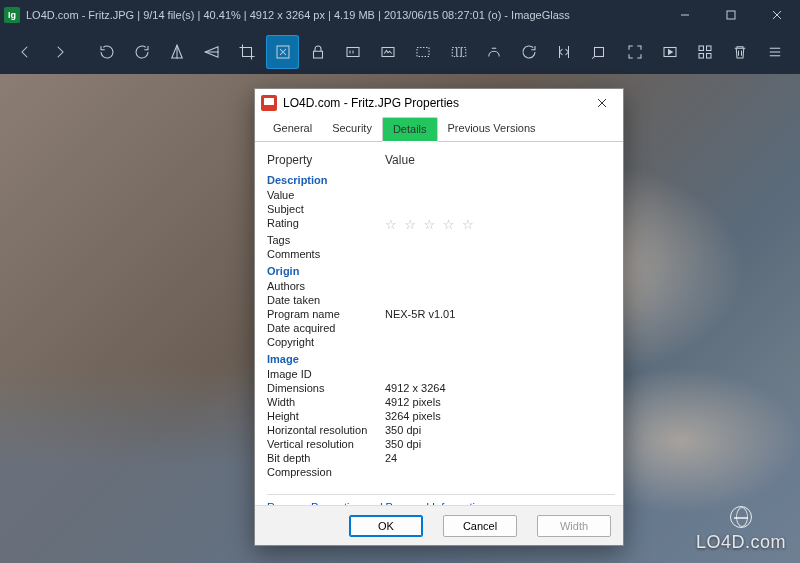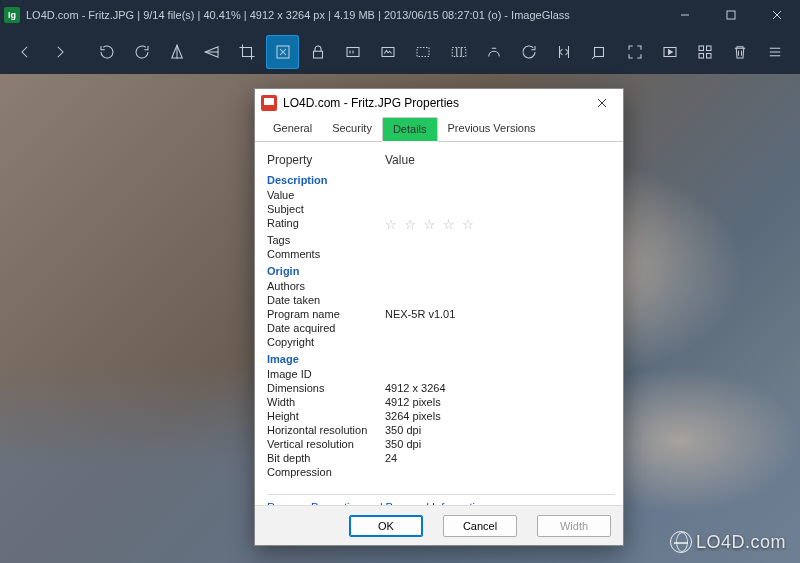--- a/index.html
+++ b/index.html
@@ -19,21 +19,21 @@
 .menu-btn { margin-left:auto; }
 
 .canvas { position:absolute; top:74px; left:0; right:0; bottom:0; background: linear-gradient(135deg,#8b7d73 0%,#6b5f55 40%,#5a6a7a 70%,#7d8a95 100%); }
 .canvas::before { content:""; position:absolute; inset:0; background:
   radial-gradient(ellipse 280px 180px at 72% 40%, rgba(220,200,180,.7), transparent 60%),
   radial-gradient(ellipse 120px 90px at 55% 32%, rgba(60,45,40,.8), transparent 65%),
   radial-gradient(ellipse 200px 120px at 85% 75%, rgba(210,190,170,.6), transparent 60%),
   linear-gradient(180deg, transparent 60%, rgba(100,120,145,.6) 80%);
 }
 
-.watermark { position:absolute; right:14px; bottom:10px; color:rgba(255,255,255,.85); font-size:18px; font-weight:300; letter-spacing:.5px; text-shadow:0 1px 3px rgba(0,0,0,.6); display:flex; align-items:center; gap:4px;}
+.watermark { position:absolute; right:14px; bottom:10px; color:rgba(255,255,255,.85); font-size:18px; font-weight:300; letter-spacing:.5px; text-shadow:0 1px 3px rgba(0,0,0,.6); display:flex; align-items:center; gap:4px;flex-direction:column;}
 .watermark .globe { width:22px;height:22px;border:1.5px solid rgba(255,255,255,.85);border-radius:50%; position:relative;}
 .watermark .globe::before,.watermark .globe::after{content:"";position:absolute;border:1px solid rgba(255,255,255,.7);}
 .watermark .globe::before{left:3px;right:3px;top:50%;height:0;}
 .watermark .globe::after{top:0;bottom:0;left:50%;width:10px;margin-left:-5px;border-radius:50%;}
 
 .dialog { position:absolute; left:210px; top:88px; width:370px; height:458px; background:#fff; border:1px solid #888; box-shadow: 0 8px 24px rgba(0,0,0,.4); display:flex; flex-direction:column;margin-left:44px; }
 .dlg-title { height:28px; display:flex; align-items:center; padding:0 6px; font-size:12px; color:#000; }
 .dlg-title .dlg-icon { width:16px;height:16px; margin-right:6px; background:#d8392b; border-radius:2px; position:relative;}
 .dlg-title .dlg-icon::after{content:"";position:absolute;inset:3px 3px 6px 3px;background:#fff;}
 .dlg-close { margin-left:auto; width:30px; height:24px; display:flex;align-items:center;justify-content:center; }

